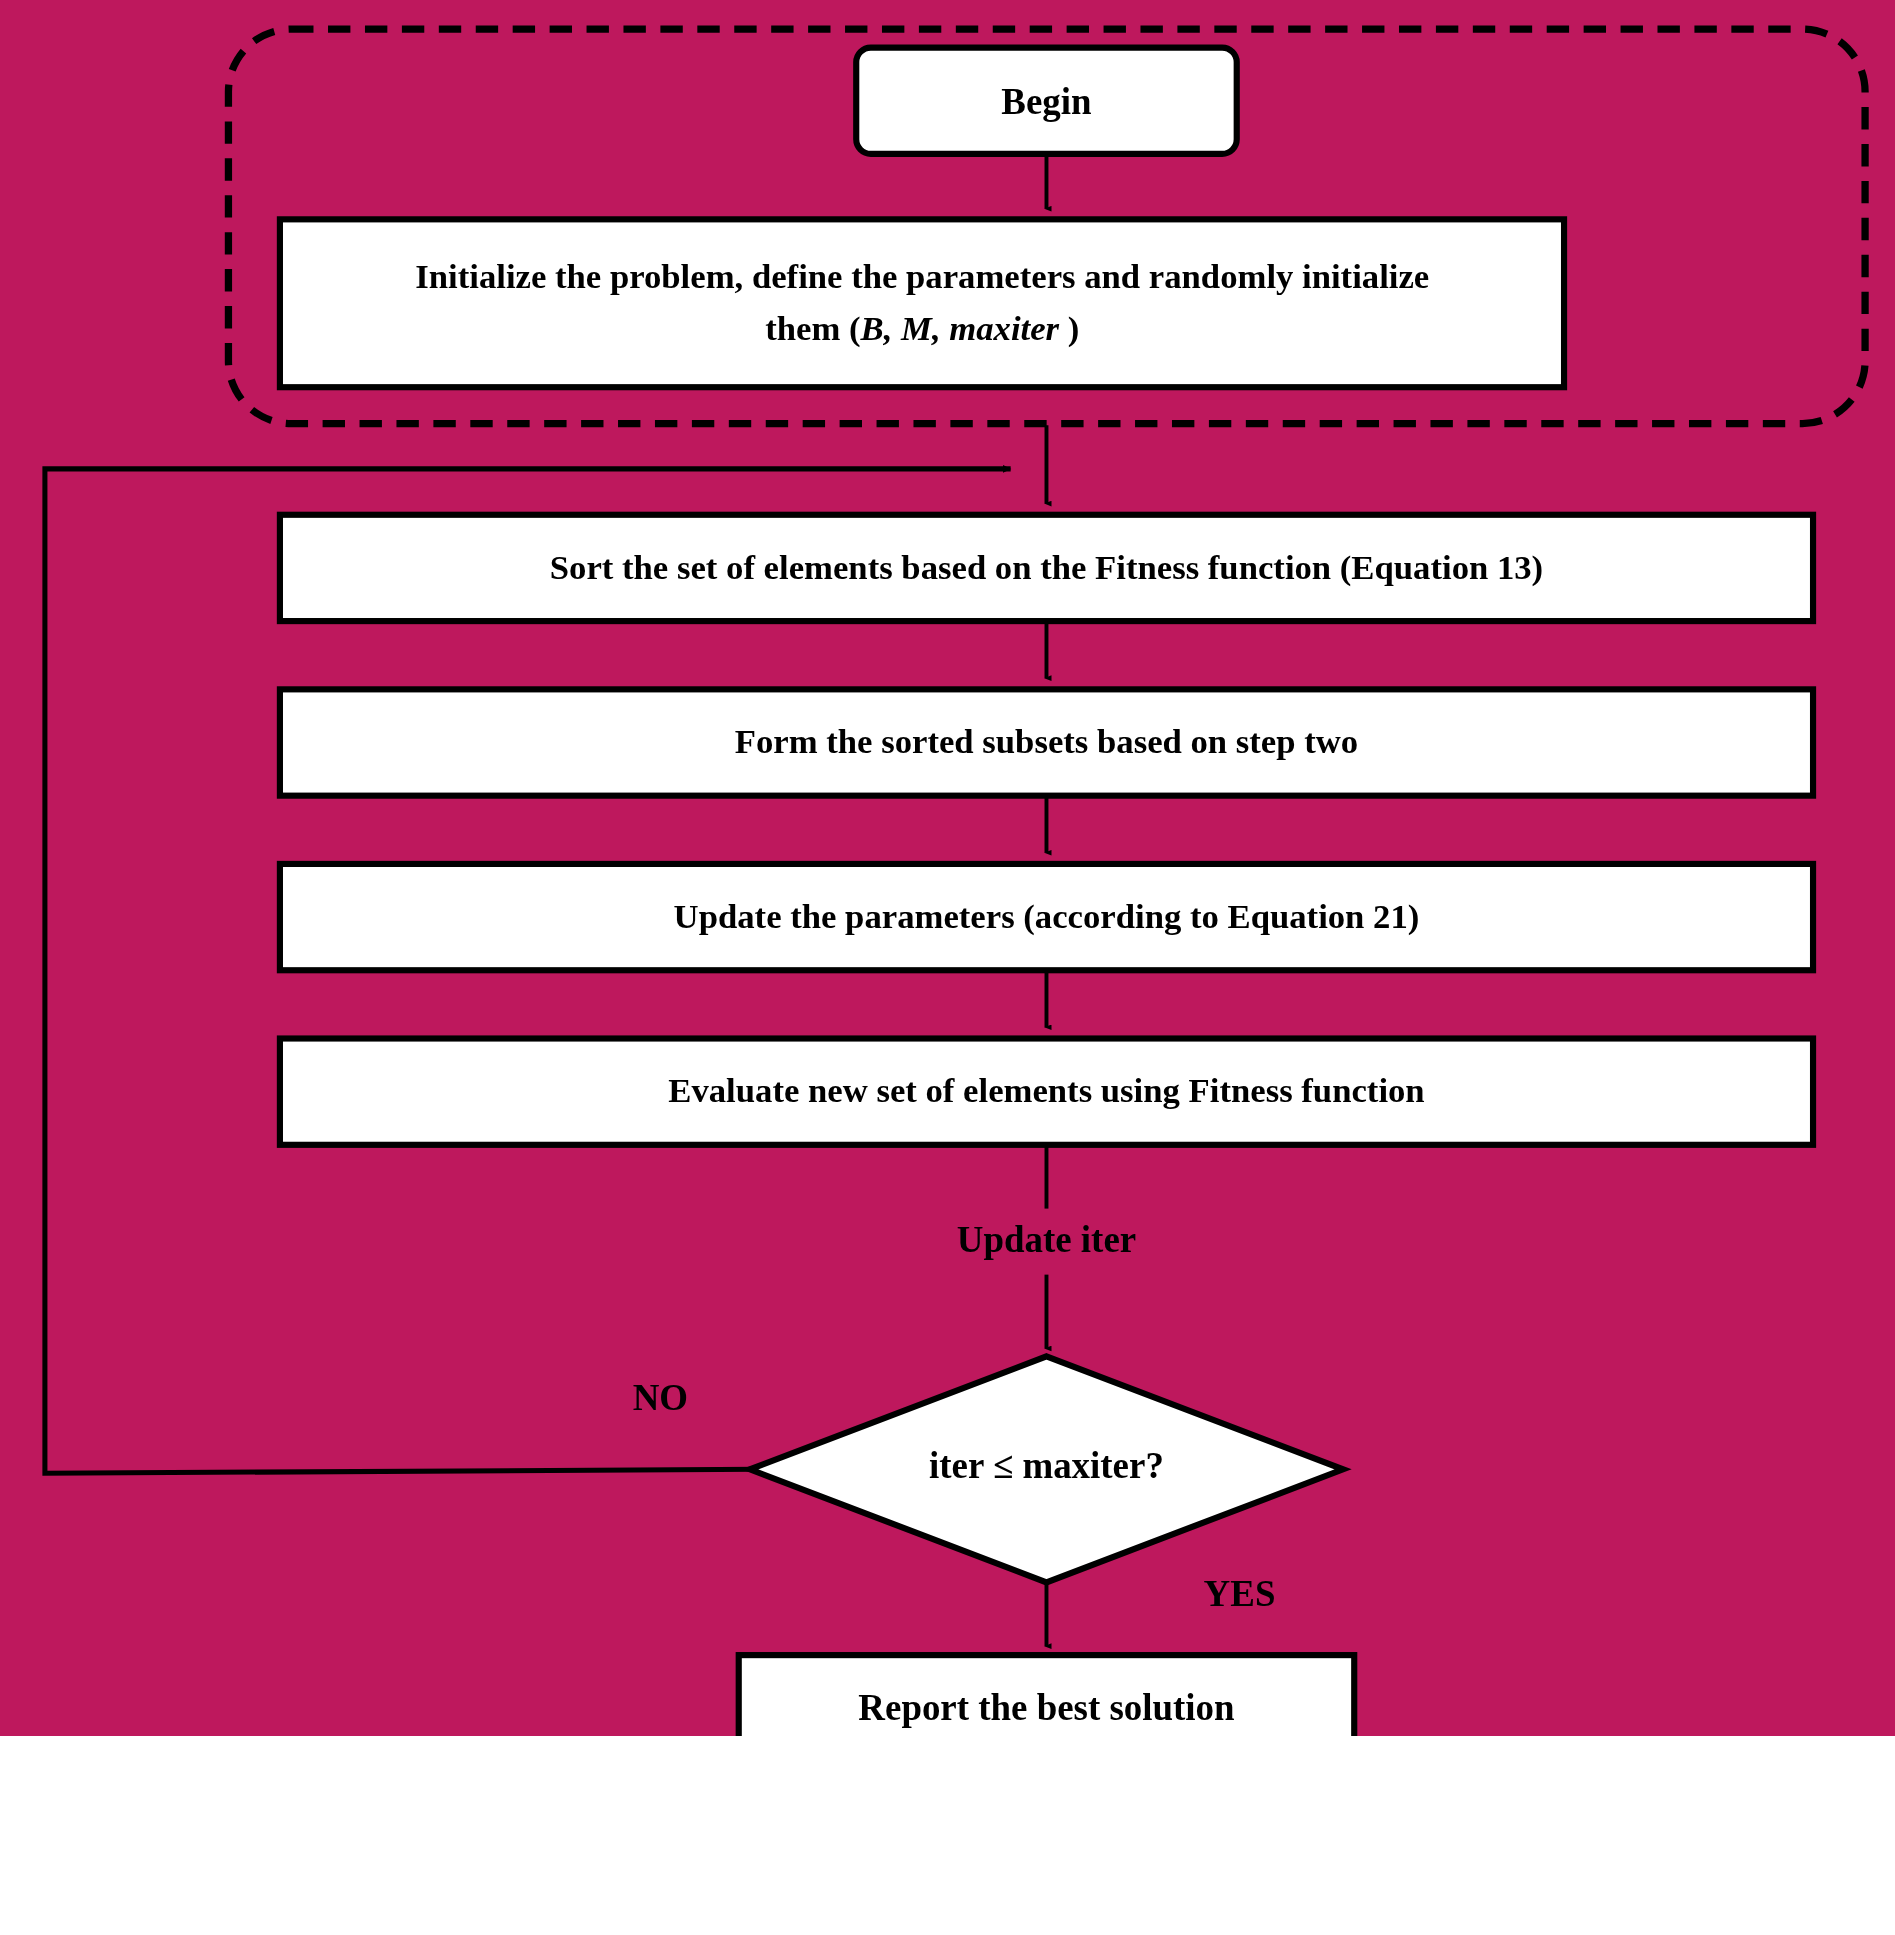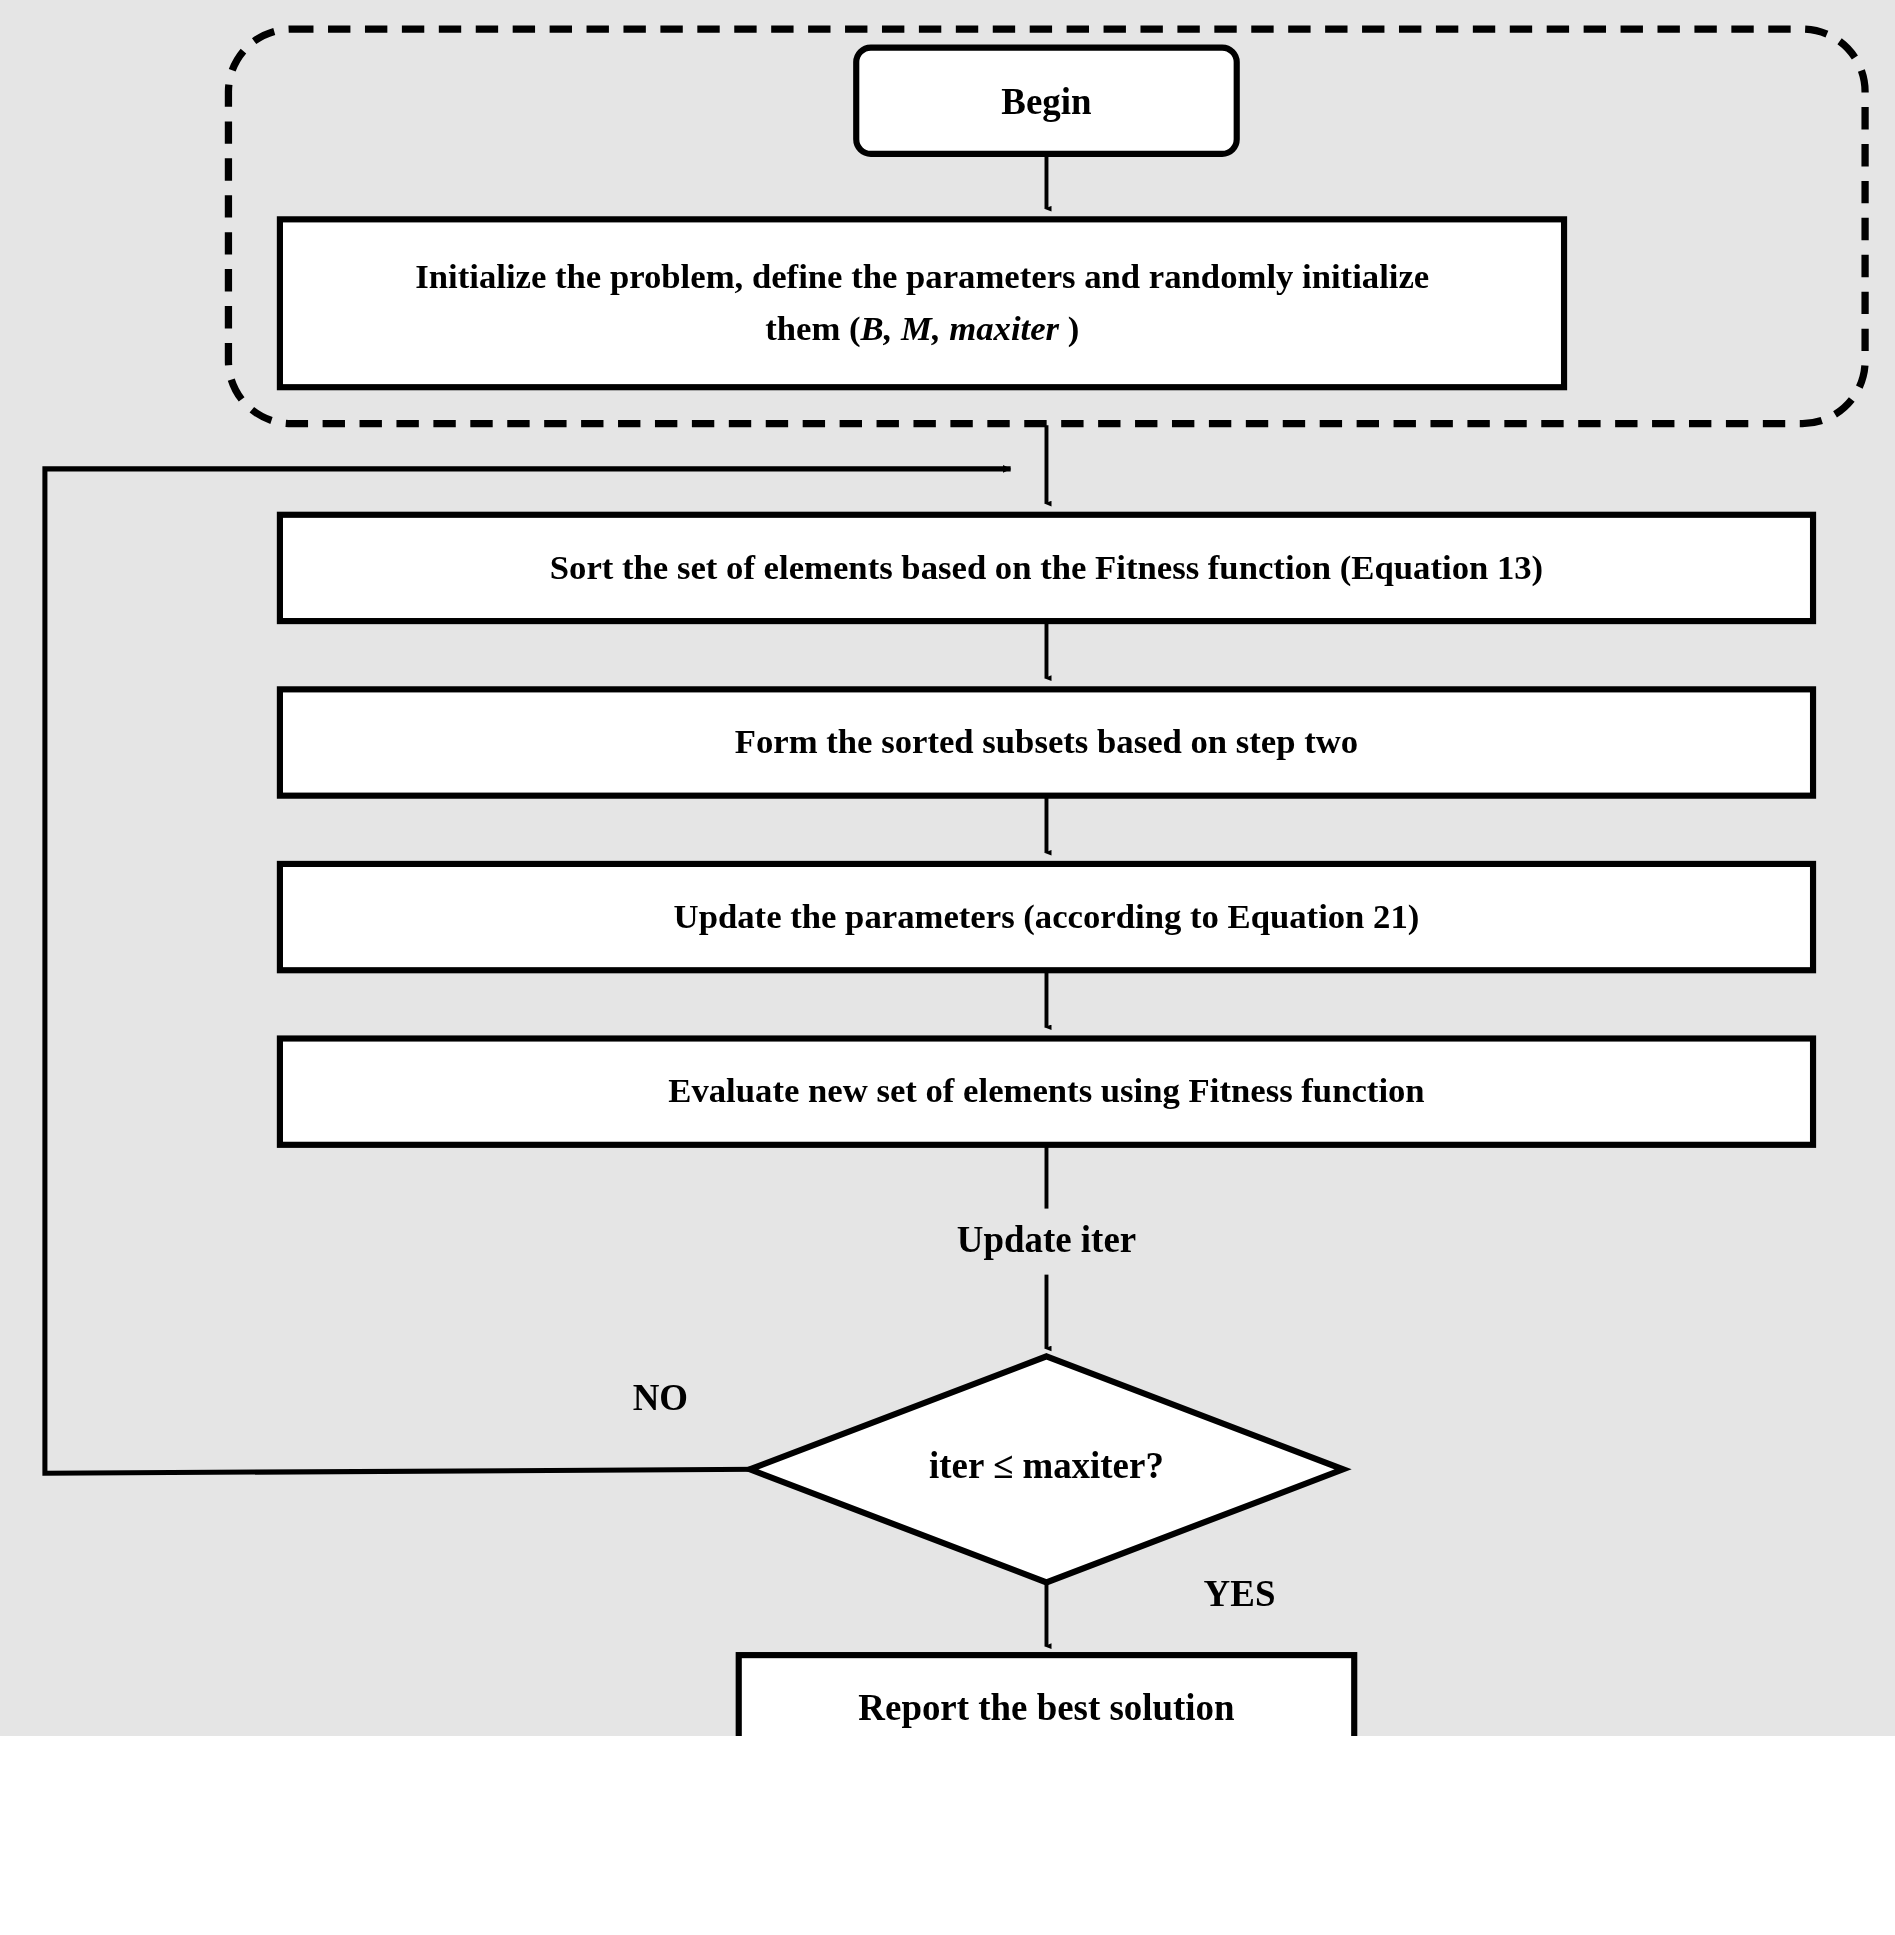--- a/index.html
+++ b/index.html
@@ -4,21 +4,21 @@
 <style>
   html, body {
     margin: 0;
     padding: 0;
     background: #ffffff;
   }
   #page {
     position: relative;
     width: 1896px;
     height: 1736px;
-    background: #e5e5e5;
+    background: #be185d;
     overflow: hidden;
     font-family: "Liberation Serif", "DejaVu Serif", serif;
   }
   svg.flow {
     position: absolute;
     left: 0;
     top: 0;
     width: 1896px;
     height: 1936px;
   }

